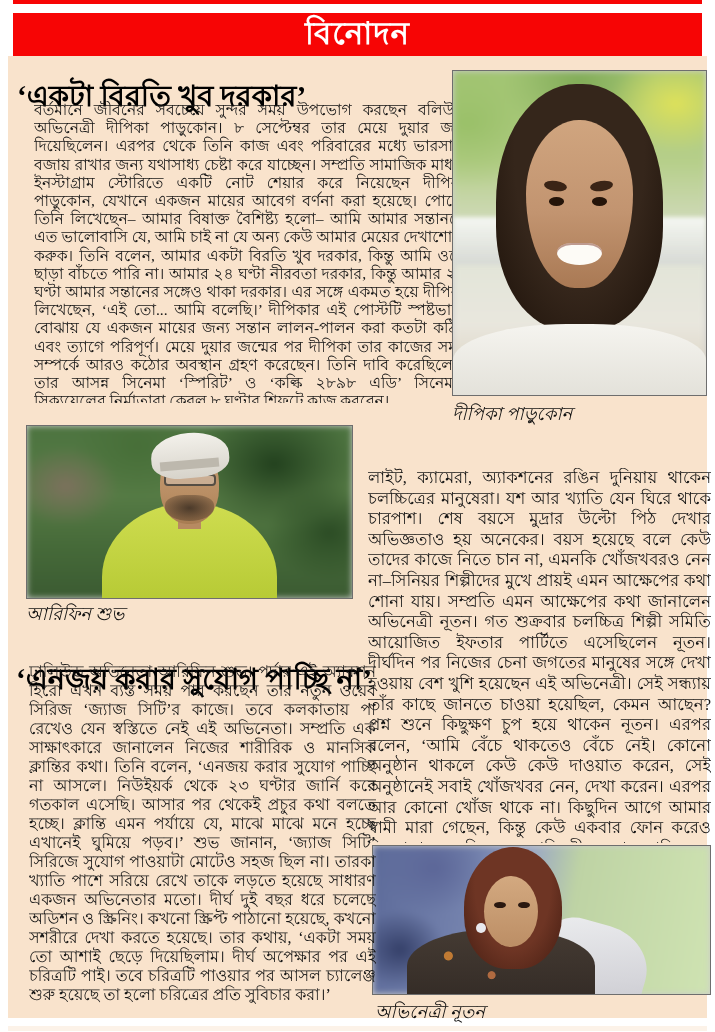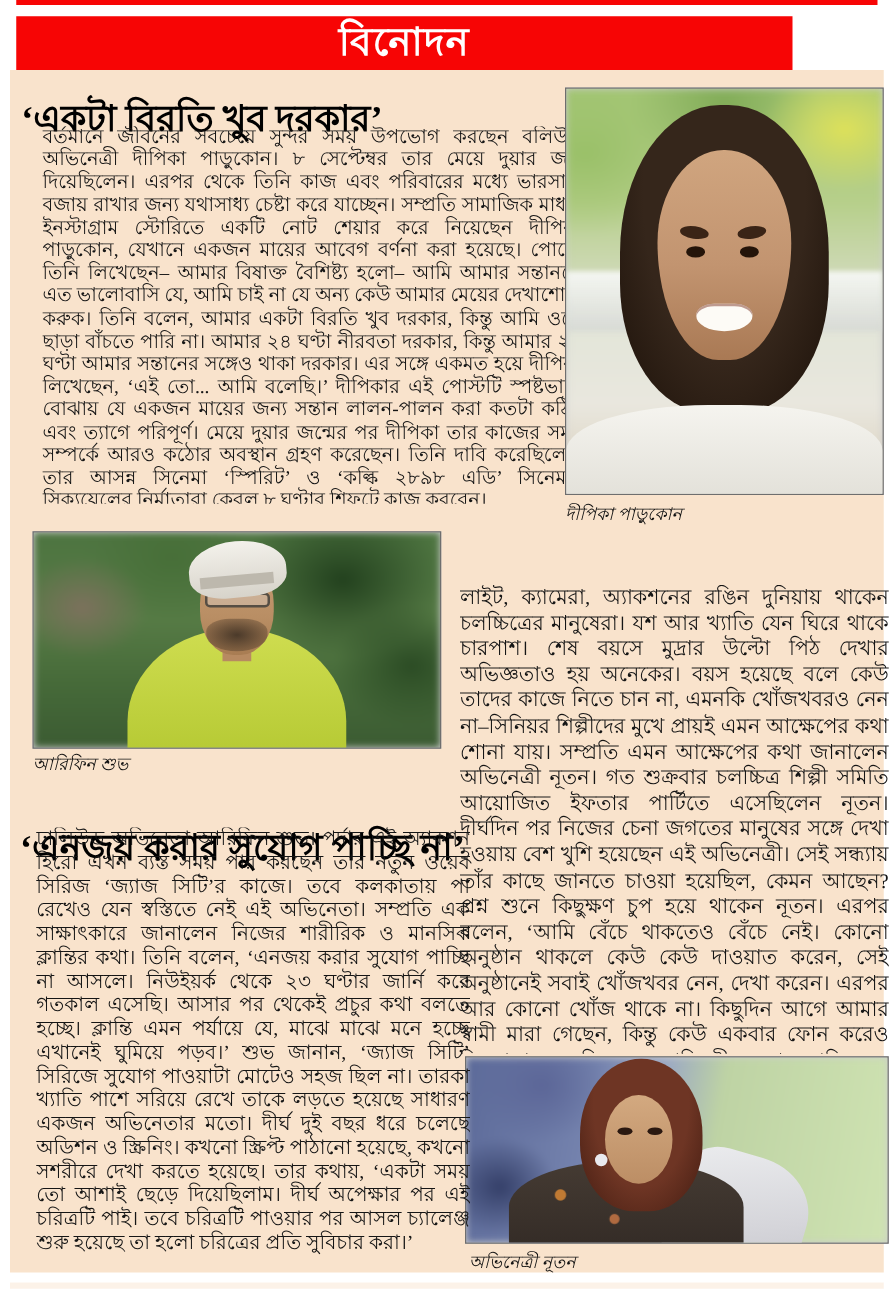--- a/index.html
+++ b/index.html
@@ -3,41 +3,41 @@
 <meta charset="utf-8">
 <style>
   html,body{margin:0;padding:0;background:#ffffff;}
   #page{
     position:relative;width:715px;height:1032px;background:#ffffff;
     font-family:"Liberation Serif","DejaVu Serif",serif;overflow:hidden;
   }
   
   #top-rule{position:absolute;left:13px;top:0;width:689px;height:4px;}
   #banner{
-    position:absolute;left:13px;top:13px;width:621px;height:43px;
+    position:absolute;left:13px;top:13px;width:689px;height:43px;
     display:flex;align-items:center;justify-content:center;
   }
   #banner .title{
     color:#ffffff;font-size:31px;font-weight:bold;letter-spacing:1px;
     font-family:"Liberation Serif","DejaVu Serif",serif;
   }
   
   #sheet{position:absolute;left:8px;top:56px;width:699px;height:962px;}
   #bottom-strip{position:absolute;left:8px;top:1026px;width:699px;height:5px;opacity:.45;}
   
   .headline{
     position:absolute;color:#000;font-weight:bold;line-height:1.1;
     font-family:"Liberation Serif","DejaVu Serif",serif;white-space:nowrap;
   }
   .body-text{
     position:absolute;color:#151515;text-align:justify;overflow:hidden;
     font-family:"Liberation Serif","DejaVu Serif",serif;
   }
   .caption{
-    position:absolute;color:#111;font-style:italic;font-size:14px;white-space:nowrap;
+    position:absolute;color:#111;font-style:italic;font-size:18px;white-space:nowrap;
     font-family:"Liberation Serif","DejaVu Serif",serif;
   }
   #headline-deepika{left:17px;top:62px;font-size:29px;}
   #body-deepika{left:34px;top:101px;width:432px;height:302px;font-size:15.5px;line-height:18.2px;}
   #caption-deepika{left:452px;top:400px;}
   #headline-nutan{left:368px;top:426px;font-size:32px;}
   #body-nutan{left:368px;top:468px;width:343px;height:375px;font-size:16.5px;line-height:20.6px;}
   #caption-nutan{left:375px;top:998px;font-family:Liberation Serif, serif;}
   #caption-shuvoo{left:26px;top:600px;}
   #headline-shuvoo{left:16px;top:645px;font-size:29px;}

